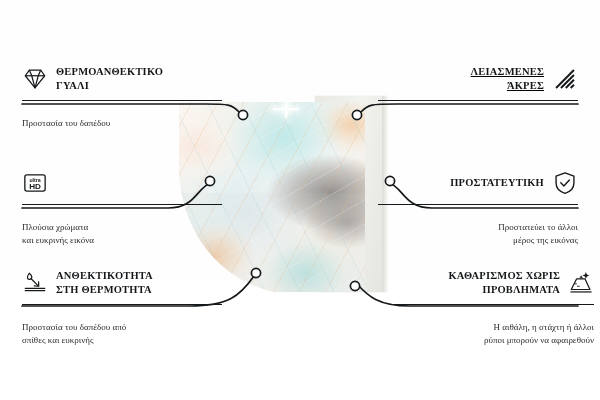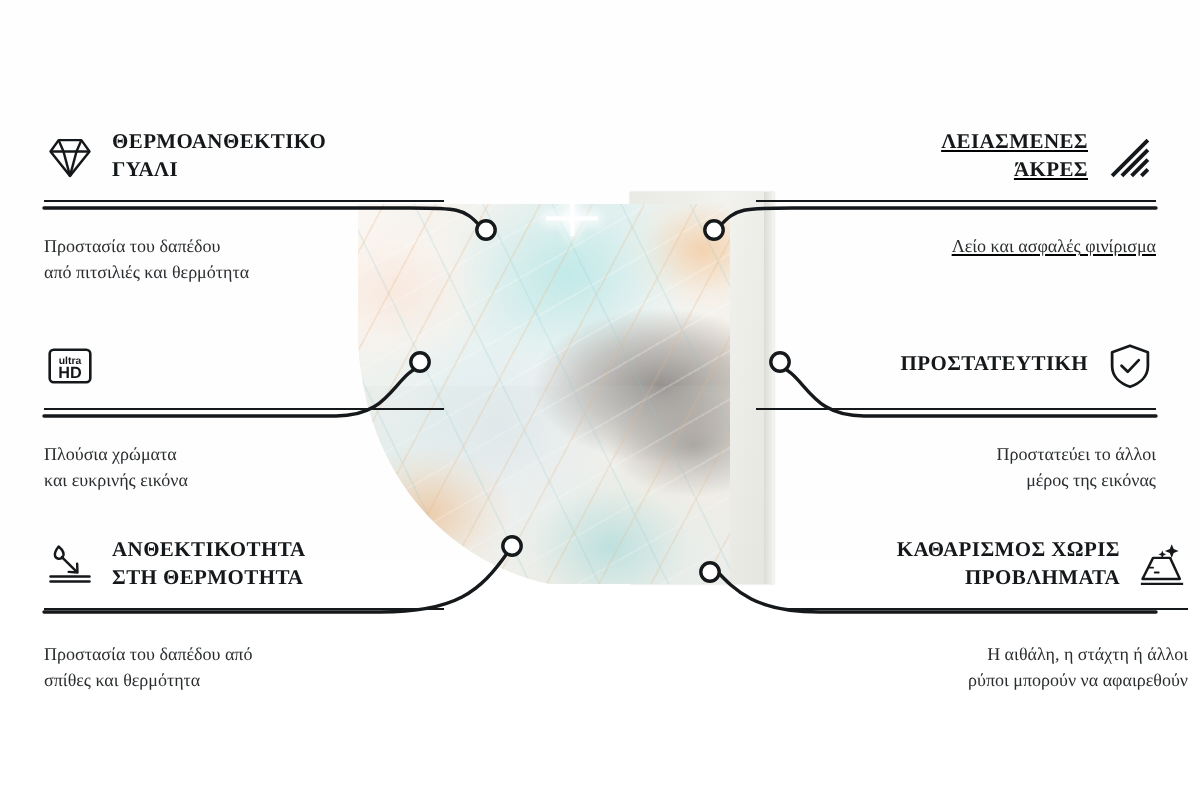--- a/index.html
+++ b/index.html
@@ -165,21 +165,20 @@
         </g>
       </svg>
       <div class="title">
         <div>ΘΕΡΜΟΑΝΘΕΚΤΙΚΟ</div>
         <div>ΓΥΑΛΙ</div>
       </div>
     </div>
     <hr class="rule">
     <div class="desc">
       <div>Προστασία του δαπέδου</div>
-      <div>από πιτσιλιές και θερμότητα</div>
     </div>
   </div>
 
   <div class="feat left" id="f-print">
     <div class="head">
       <svg class="ic" viewBox="0 0 32 32">
         <rect x="3.5" y="6" width="25" height="20" rx="2.5" fill="none" stroke="#15181a" stroke-width="1.6"></rect>
         <text x="16" y="14.6" text-anchor="middle" font-family="Liberation Sans, sans-serif" font-size="6.4" font-weight="700" fill="#15181a">ultra</text>
         <text x="16" y="23.4" text-anchor="middle" font-family="Liberation Sans, sans-serif" font-size="10" font-weight="700" fill="#15181a">HD</text>
       </svg>
@@ -203,43 +202,40 @@
         </g>
       </svg>
       <div class="title">
         <div>ΑΝΘΕΚΤΙΚΟΤΗΤΑ</div>
         <div>ΣΤΗ ΘΕΡΜΟΤΗΤΑ</div>
       </div>
     </div>
     <hr class="rule">
     <div class="desc">
       <div>Προστασία του δαπέδου από</div>
-      <div>σπίθες και θερμότητα</div>
+      <div>σπίθες και ευκρινής</div>
     </div>
   </div>
 
   <div class="feat right" id="f-edges">
     <div class="head">
       <svg class="ic" viewBox="0 0 32 32">
         <g stroke="#15181a" stroke-width="2.4" stroke-linecap="butt">
           <path d="M5 27 L27 5"></path>
             <path d="M11 27 L27 11"></path>
           <path d="M17 27 L27 17"></path>
             <path d="M23 27 L27 23"></path>
         </g>
       </svg>
       <div class="title">
         <div>ΛΕΙΑΣΜΕΝΕΣ</div>
         <div>ΆΚΡΕΣ</div>
       </div>
     </div>
     <hr class="rule">
-    <div class="desc">
-      <div>Λείο και ασφαλές φινίρισμα</div>
-    </div>
   </div>
 
   <div class="feat right" id="f-membrane">
     <div class="head">
       <svg class="ic" viewBox="0 0 32 32">
         <path d="M16 3.5 L27 7.5 V16 C27 22.5 22 26.8 16 28.8 C10 26.8 5 22.5 5 16 V7.5 Z" fill="none" stroke="#15181a" stroke-width="1.7" stroke-linejoin="round"></path>
         <path d="M10.8 15.8 L14.6 19.6 L21.4 12.4" fill="none" stroke="#15181a" stroke-width="1.7" stroke-linecap="round" stroke-linejoin="round"></path>
       </svg>
       <div class="title">
         <div>ΠΡΟΣΤΑΤΕΥΤΙΚΗ</div>

